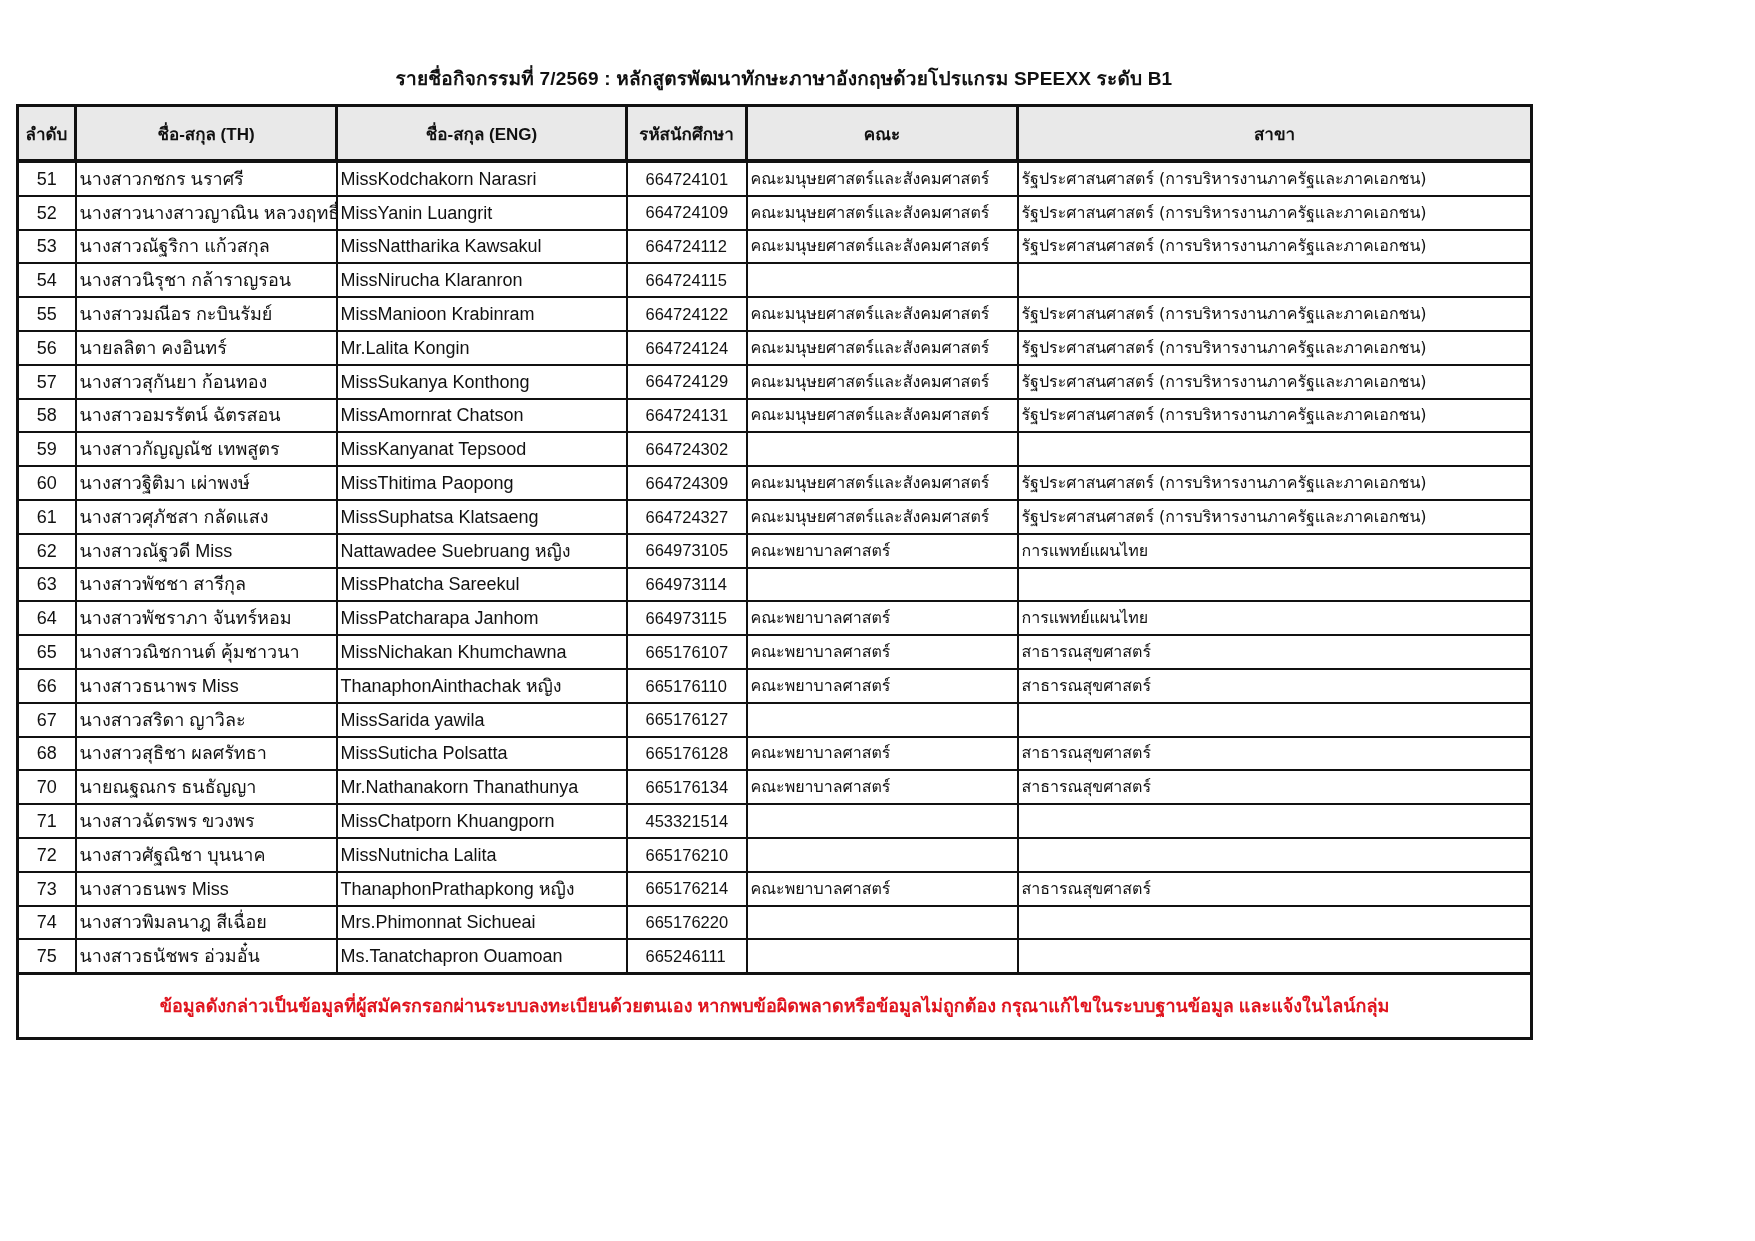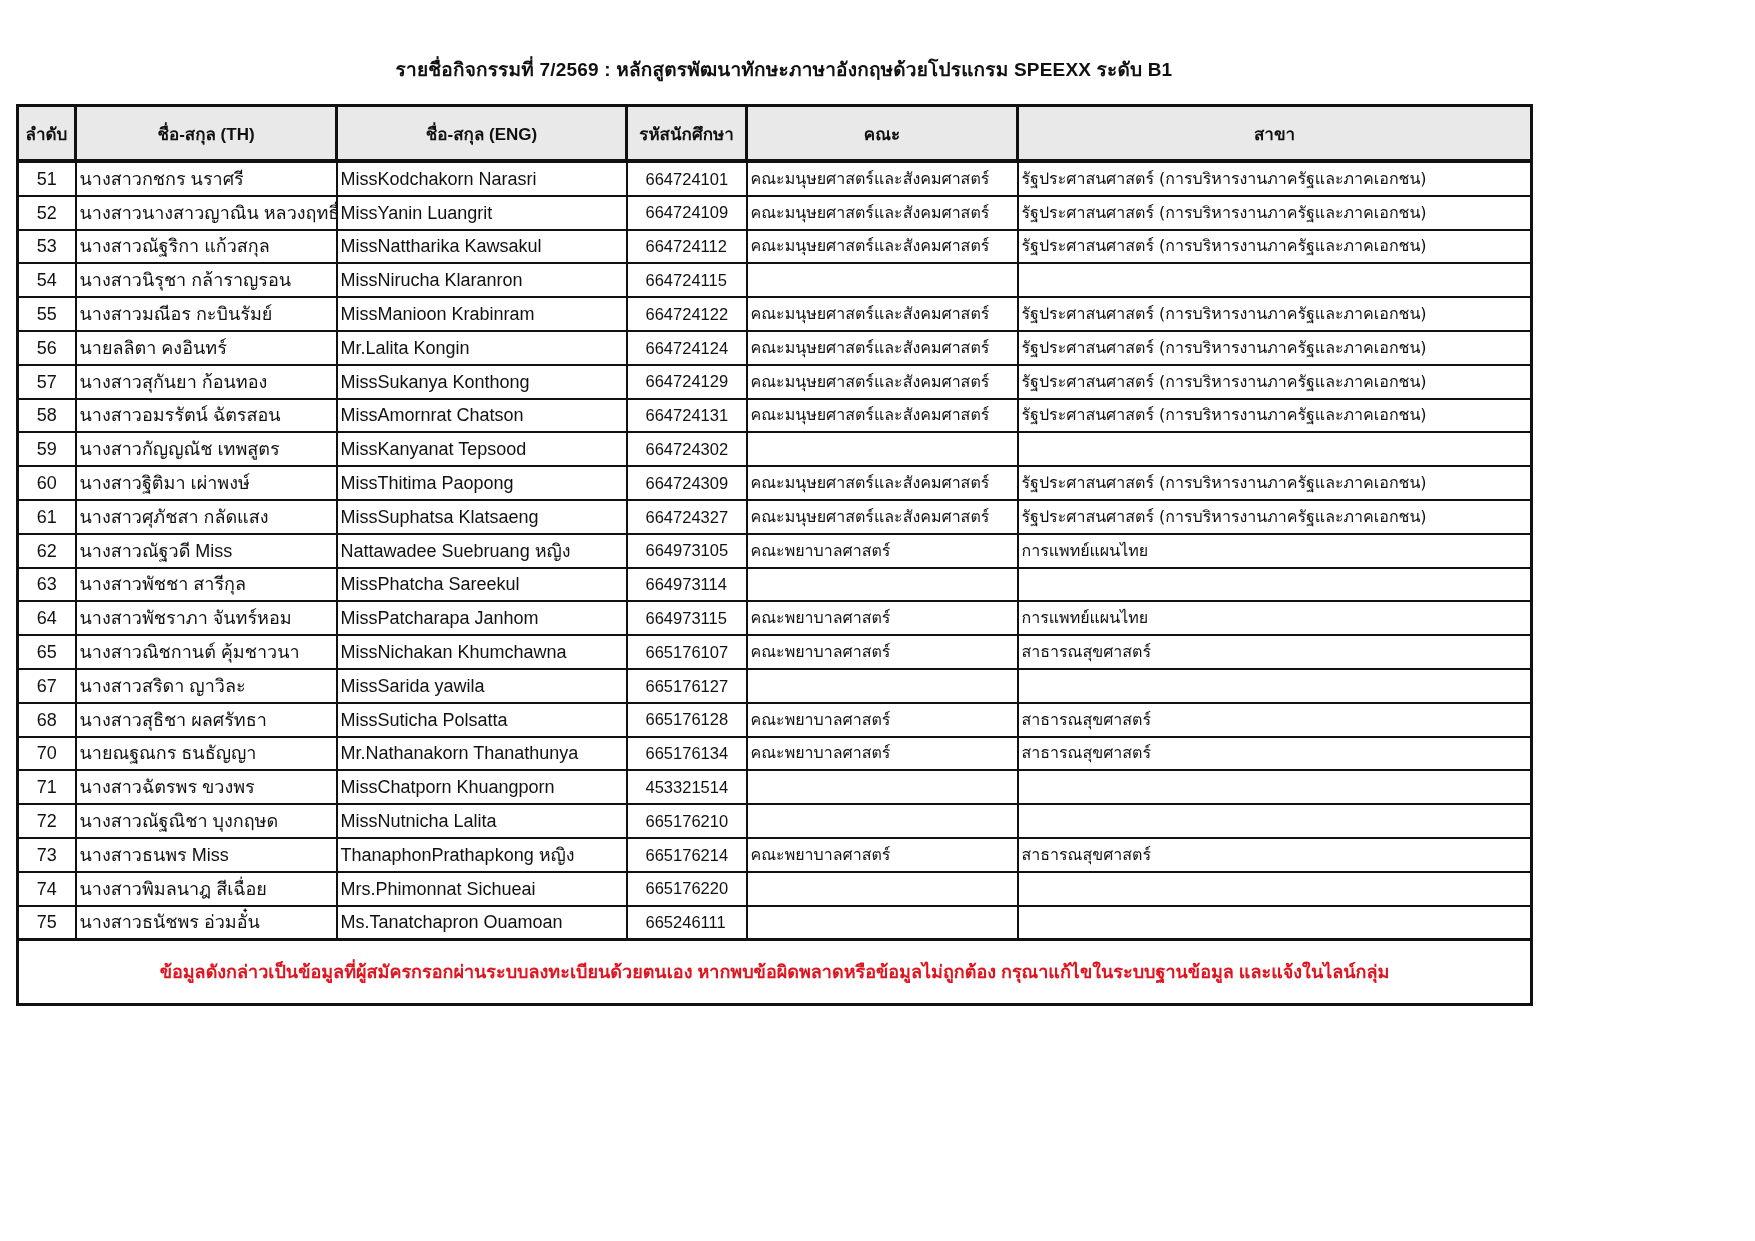--- a/index.html
+++ b/index.html
@@ -1,18 +1,18 @@
 <!DOCTYPE html>
 <html><head>
 <meta charset="utf-8">
 <style>
   html, body { margin: 0; padding: 0; background: #ffffff; }
   body { width: 1755px; height: 1241px; position: relative; overflow: hidden;
          font-family: "DejaVu Sans", "Liberation Sans", sans-serif; color: #111; }
-  .title { position: absolute; left: 0; width: 1568px; top: 54px; text-align: center;
+  .title { position: absolute; left: 0; width: 1568px; top: 63px; text-align: center;
            font-family: "Liberation Sans", "DejaVu Sans", sans-serif; font-weight: bold;
            font-size: 19px; letter-spacing: 0.2px; }
   table.roster { position: absolute; left: 16px; top: 104px; width: 1514px;
                  border-collapse: collapse; table-layout: fixed;
                  border: 3px solid #111; }
   table.roster th { background: #e9e9e9; height: 52px; font-weight: bold; font-size: 17px;
                     font-family: "Liberation Sans", "DejaVu Sans", sans-serif;
                     border: 3px solid #111; border-bottom: 4px solid #111; text-align: center; padding: 0; }
   table.roster td { height: 31.8px; border: 2px solid #111; font-size: 17px; padding: 0 0 0 3px;
                     white-space: nowrap; overflow: hidden; vertical-align: middle; line-height: 1; }
@@ -166,20 +166,28 @@
       </tr>
       <tr>
         <td class="num">65</td>
         <td class="th-name">นางสาวณิชกานต์ คุ้มชาวนา</td>
         <td class="en-name">MissNichakan Khumchawna</td>
         <td class="sid">665176107</td>
         <td class="faculty">คณะพยาบาลศาสตร์</td>
         <td class="major">สาธารณสุขศาสตร์</td>
       </tr>
       <tr>
+        <td class="num">66</td>
+        <td class="th-name">นางสาวธนาพร Miss</td>
+        <td class="en-name">ThanaphonAinthachak หญิง</td>
+        <td class="sid">665176110</td>
+        <td class="faculty">คณะพยาบาลศาสตร์</td>
+        <td class="major">สาธารณสุขศาสตร์</td>
+      </tr>
+      <tr>
         <td class="num">67</td>
         <td class="th-name">นางสาวสริดา ญาวิละ</td>
         <td class="en-name">MissSarida yawila</td>
         <td class="sid">665176127</td>
         <td class="faculty"></td>
         <td class="major"></td>
       </tr>
       <tr>
         <td class="num">68</td>
         <td class="th-name">นางสาวสุธิชา ผลศรัทธา</td>
@@ -199,21 +207,21 @@
       <tr>
         <td class="num">71</td>
         <td class="th-name">นางสาวฉัตรพร ขวงพร</td>
         <td class="en-name">MissChatporn Khuangporn</td>
         <td class="sid">453321514</td>
         <td class="faculty"></td>
         <td class="major"></td>
       </tr>
       <tr>
         <td class="num">72</td>
-        <td class="th-name">นางสาวณัฐณิชา บุงกฤษด</td>
+        <td class="th-name">นางสาวศัฐณิชา บุนนาค</td>
         <td class="en-name">MissNutnicha Lalita</td>
         <td class="sid">665176210</td>
         <td class="faculty"></td>
         <td class="major"></td>
       </tr>
       <tr>
         <td class="num">73</td>
         <td class="th-name">นางสาวธนพร Miss</td>
         <td class="en-name">ThanaphonPrathapkong หญิง</td>
         <td class="sid">665176214</td>

